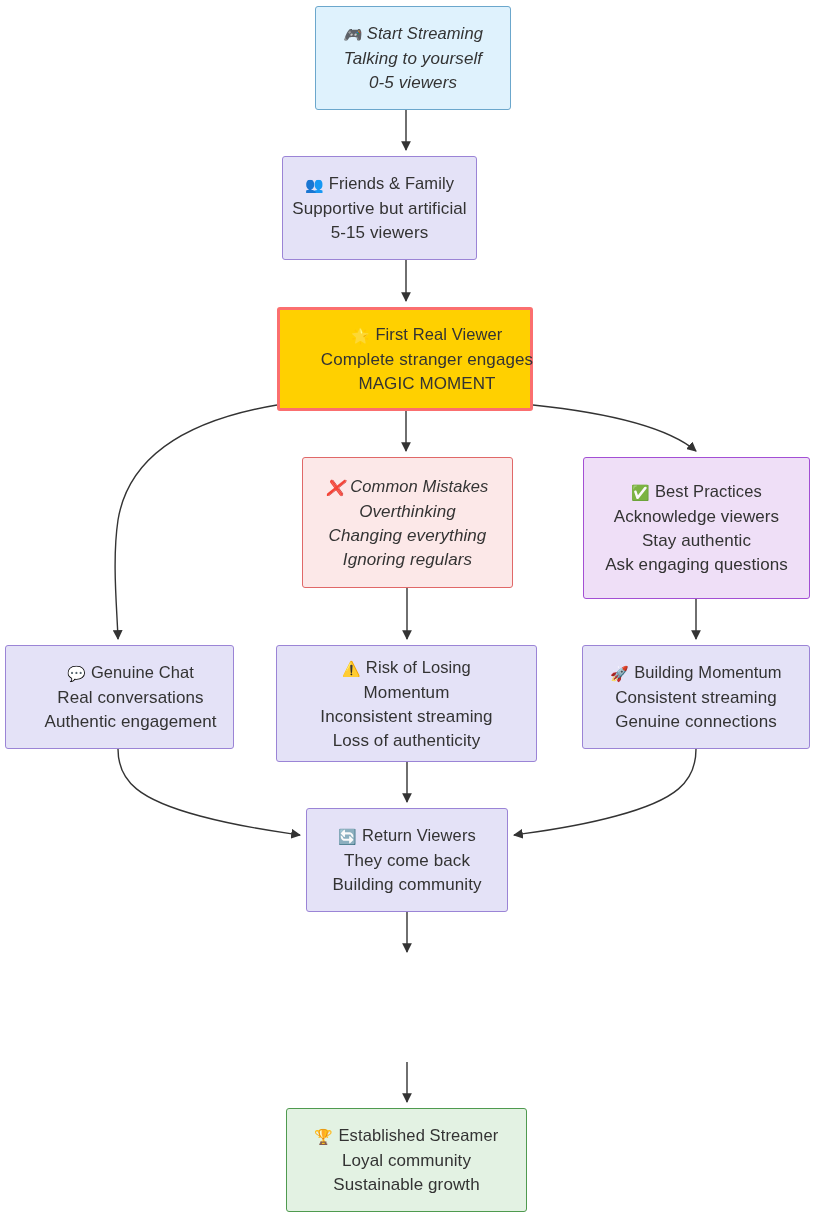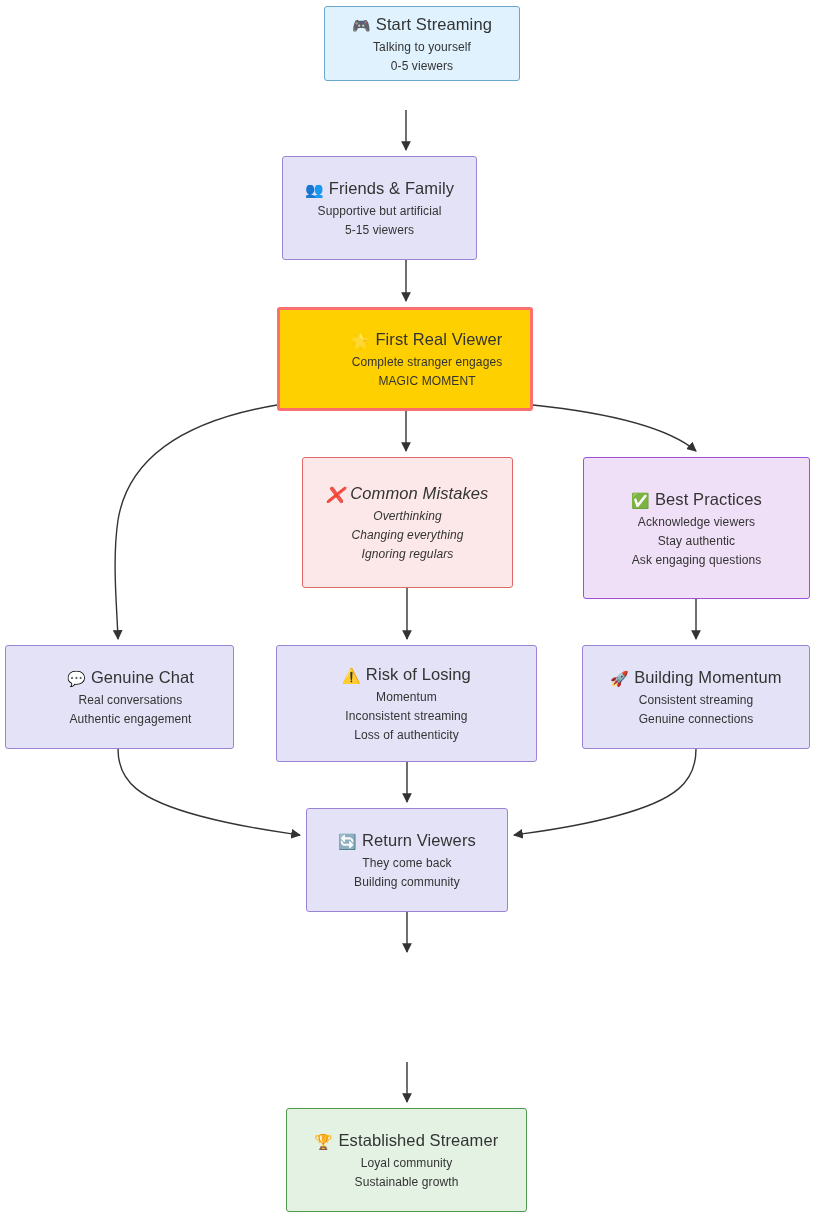--- a/index.html
+++ b/index.html
@@ -38,21 +38,21 @@
     flex-direction: column;
     align-items: center;
     justify-content: center;
     border-radius: 3px;
     z-index: 2;
     text-align: center;
     line-height: 1.0;
   }
   .node .line {
     display: block;
-    font-size: 12px;
+    font-size: 17px;
     color: #333333;
     letter-spacing: 0.1px;
     white-space: nowrap;
     padding: 3.5px 0;
   }
   .node .line.title {
     font-size: 16.5px;
   }
   .node .emoji {
     font-family: "DejaVu Sans", sans-serif;
@@ -109,21 +109,21 @@
       <path d="M 407 588 L 407 639"></path>
       <path d="M 696 588 L 696 639"></path>
       <path d="M 118 749 C 118 782, 140 800, 200 816 C 245 828, 280 832, 300 835"></path>
       <path d="M 407 762 L 407 802"></path>
       <path d="M 696 749 C 696 782, 676 800, 616 816 C 572 828, 535 832, 514 835"></path>
       <path d="M 407 912 L 407 952"></path>
       <path d="M 407 1062 L 407 1102"></path>
     </g>
   </svg>
 
-  <div class="node n-blue" style="left:324px; top:6px; width:196px; height:75px;">
+  <div class="node n-blue" style="left:315px; top:6px; width:196px; height:104px;font-style:italic;">
     <span class="line title"><span class="emoji">🎮</span><span>Start Streaming</span></span>
     <span class="line">Talking to yourself</span>
     <span class="line">0-5 viewers</span>
   </div>
 
   <div class="node n-lav" style="left:282px; top:156px; width:195px; height:104px;">
     <span class="line title"><span class="emoji">👥</span><span>Friends &amp; Family</span></span>
     <span class="line">Supportive but artificial</span>
     <span class="line">5-15 viewers</span>
   </div>

